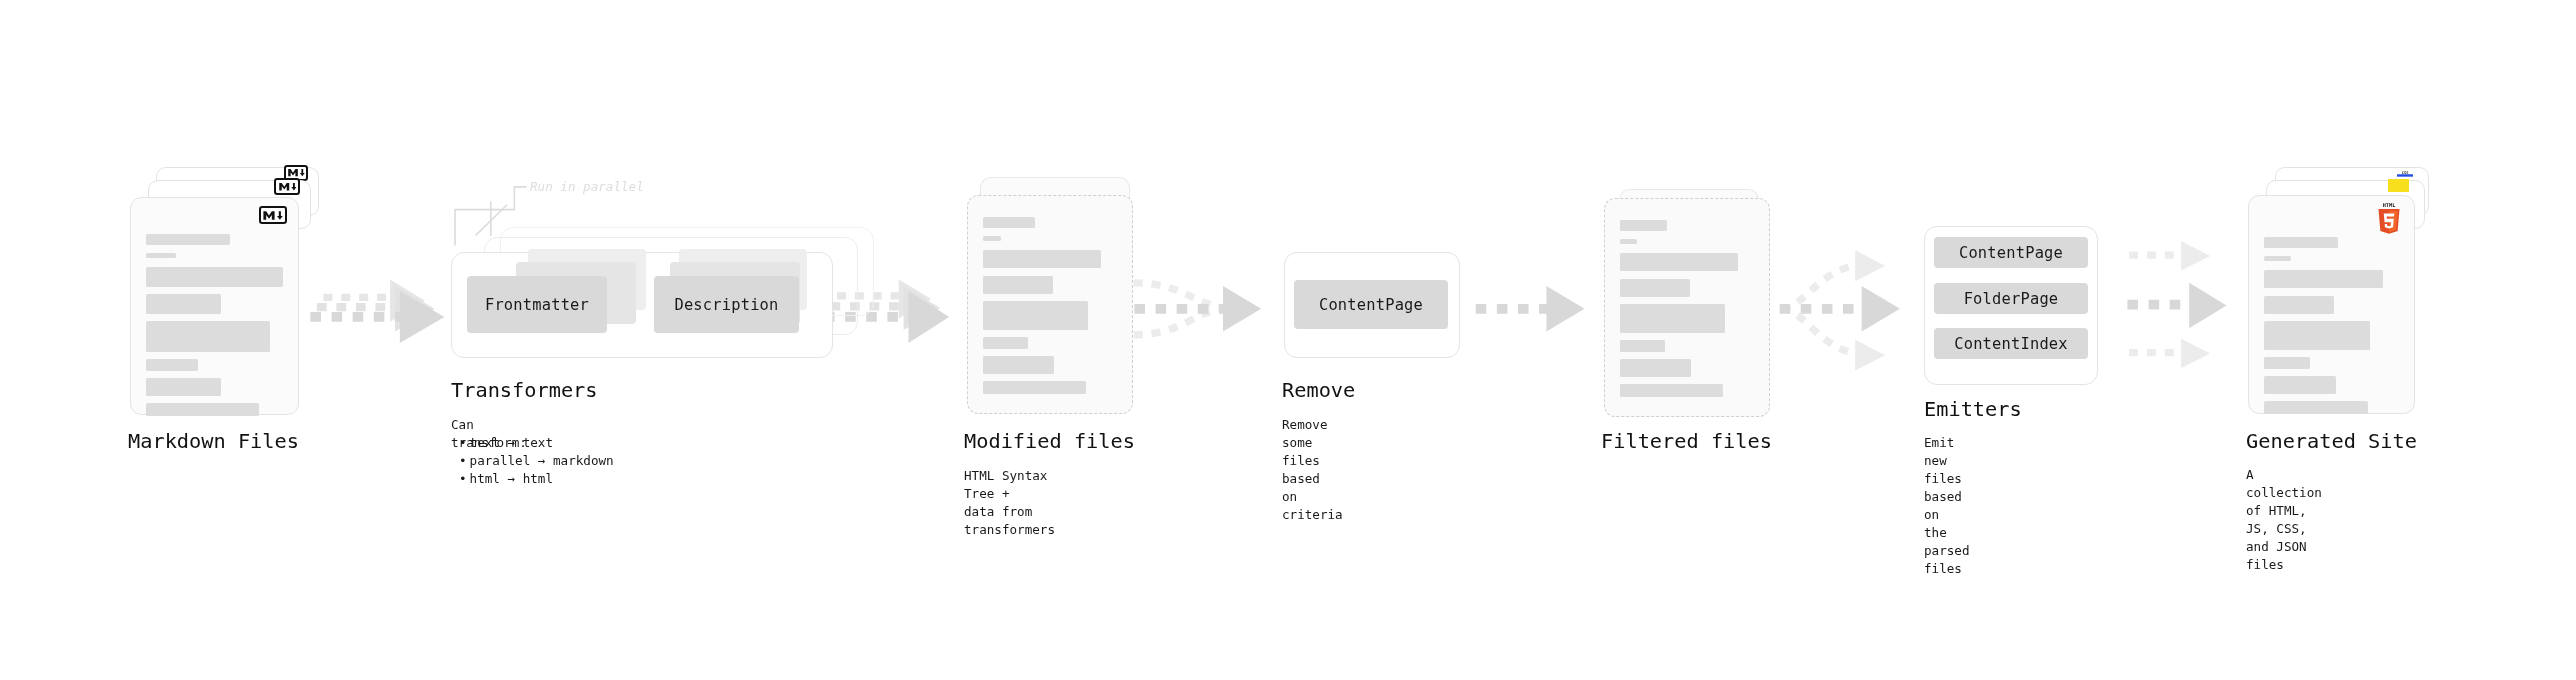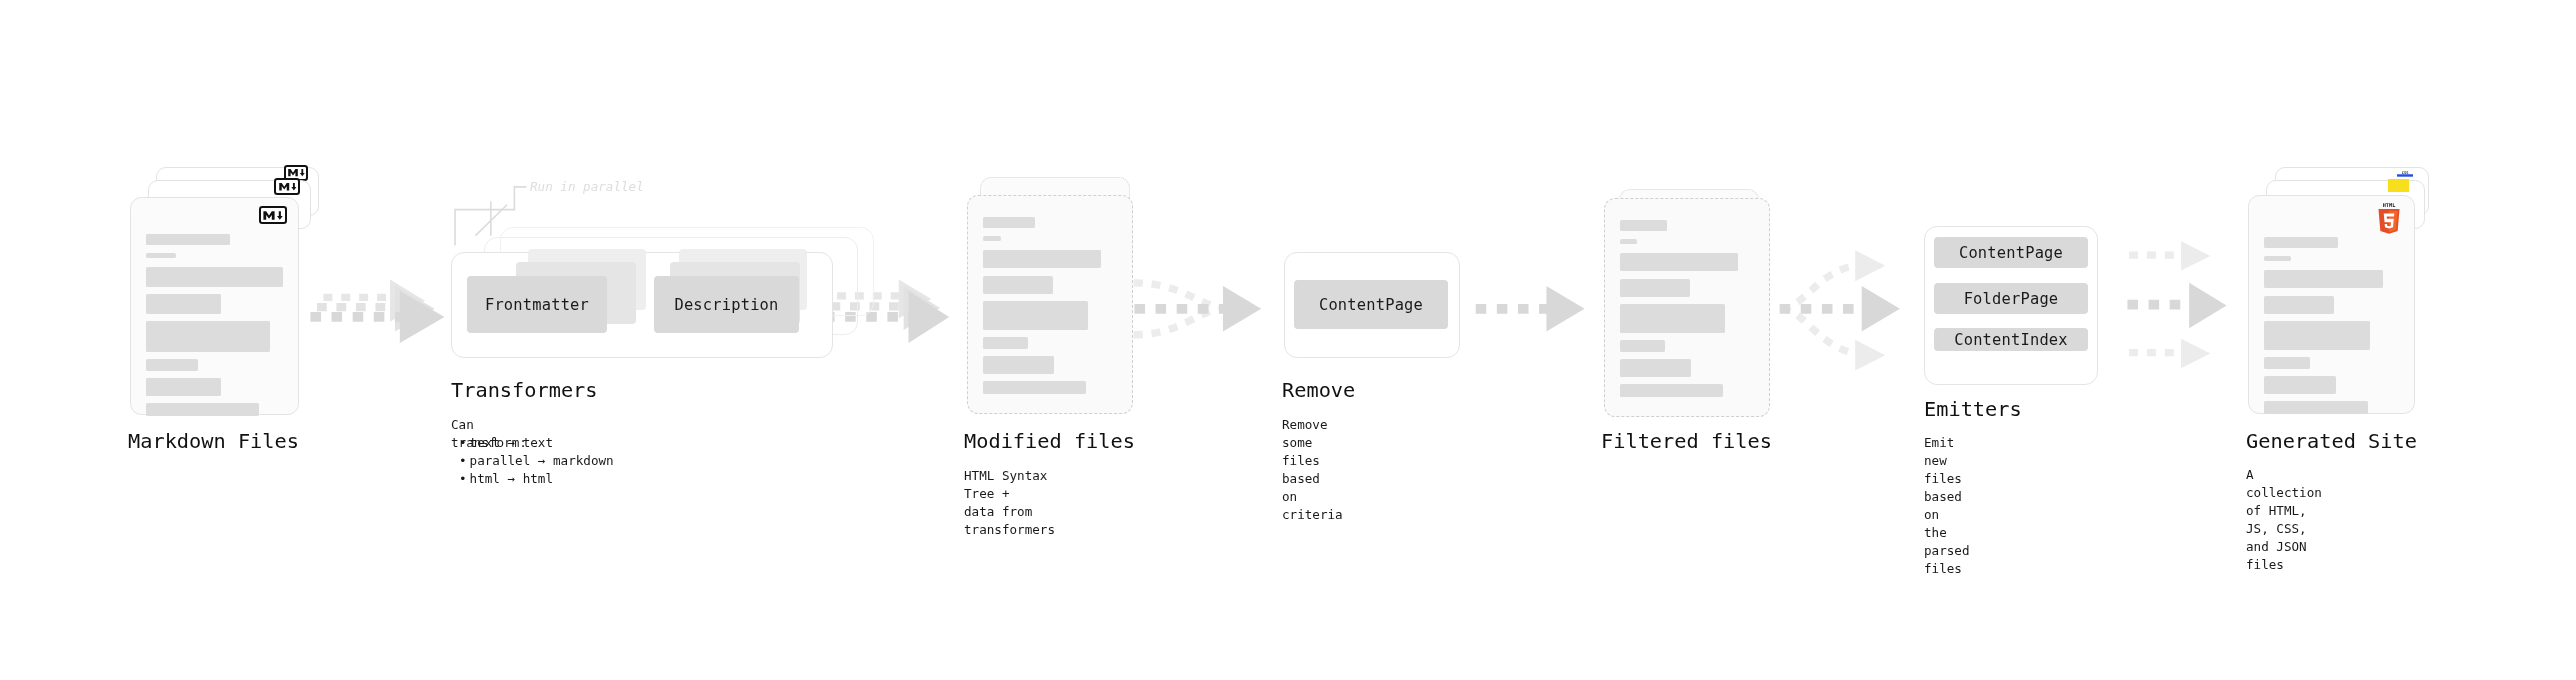--- a/index.html
+++ b/index.html
@@ -350,21 +350,21 @@
     </div>
 
     <div class="cap-title" style="left:1601px; top:429px;">Filtered files</div>
   </div>
 
   <div class="stage-col" style="left:0;">
     <div class="group-box" style="left:1924px; top:226px; width:174px; height:159px;"></div>
 
     <div class="pill" style="left:1934px; top:237px; width:154px; height:31px;">ContentPage</div>
     <div class="pill" style="left:1934px; top:283px; width:154px; height:31px;">FolderPage</div>
-    <div class="pill" style="left:1934px; top:328px; width:154px; height:23px;">ContentIndex</div>
+    <div class="pill" style="left:1934px; top:328px; width:154px; height:31px;">ContentIndex</div>
 
     <div class="cap-title" style="left:1924px; top:397px;text-align:right;">Emitters</div>
 
     <div class="cap-sub" style="left:1924px; top:434px;">Emit new files based on
 the parsed files</div>
   </div>
 
   <div class="stage-col" style="left:0;">
 
     <div class="doc-card ghost1" style="left:2275px; top:167px; width:154px; height:49px; border-radius:9.8px;">

